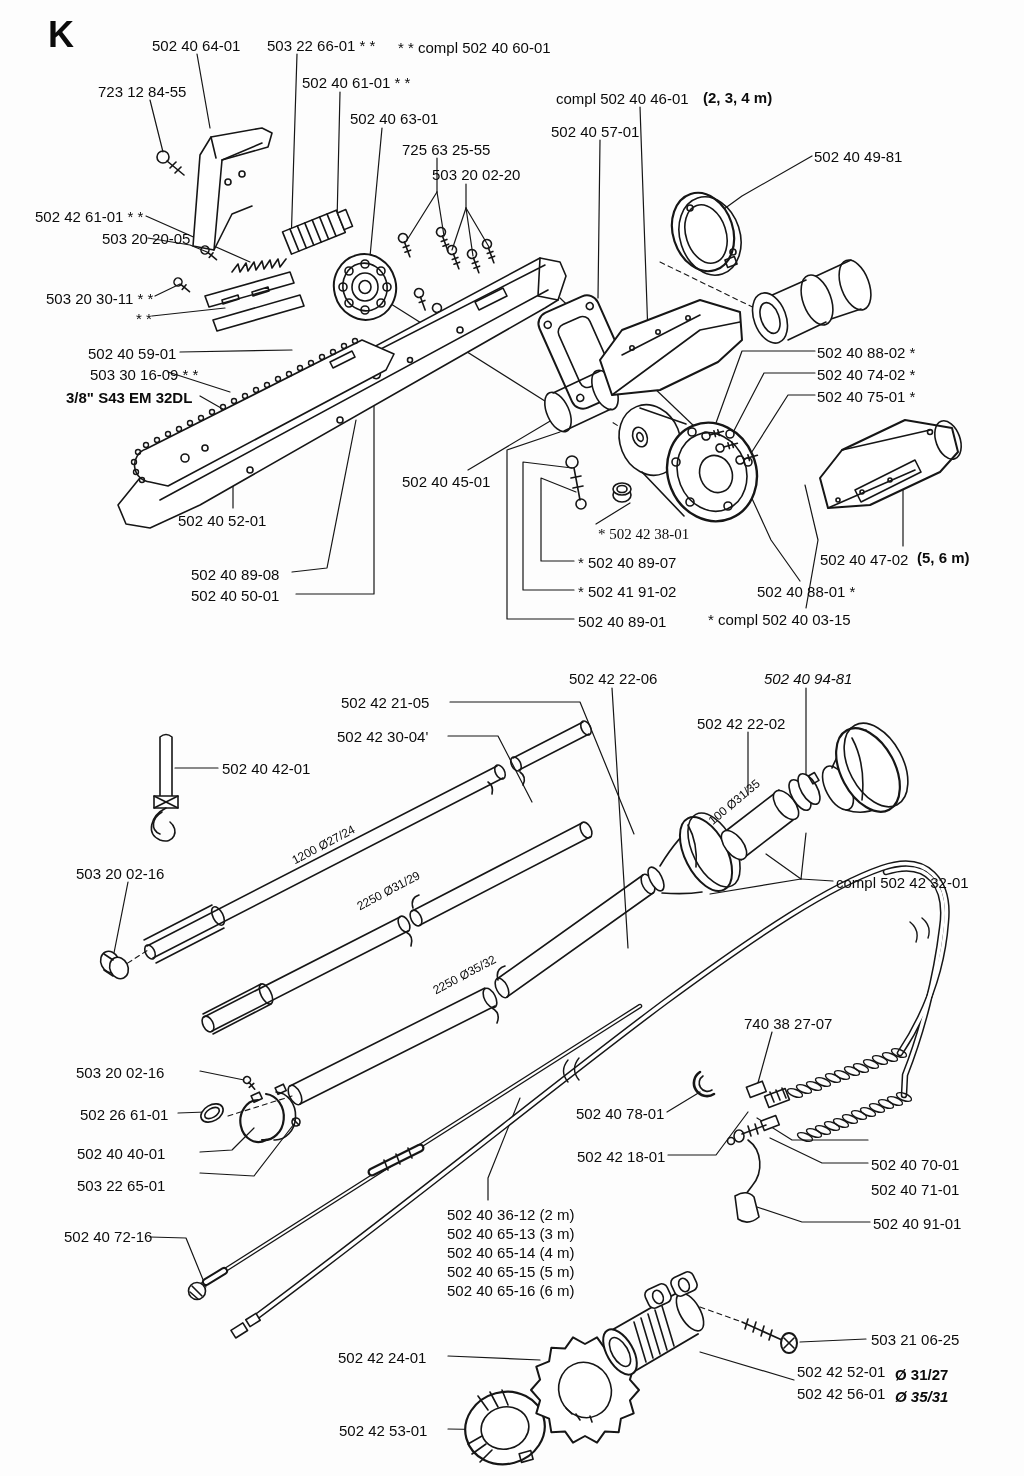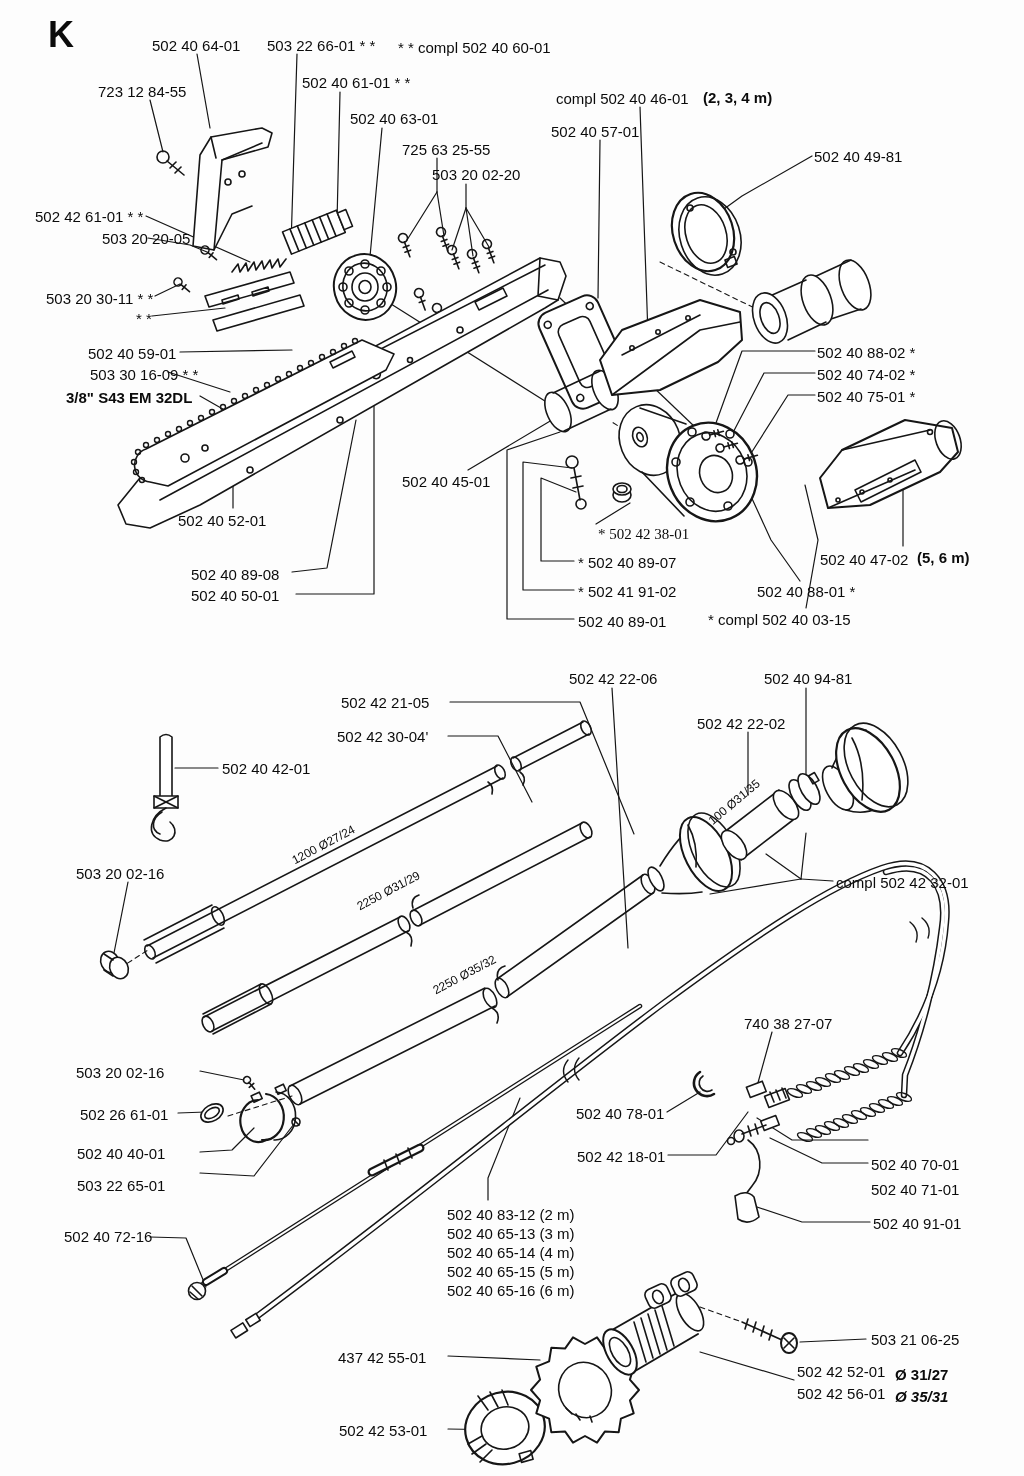--- a/index.html
+++ b/index.html
@@ -550,21 +550,21 @@
       <div class="lbl" style="left: 578px; top: 554px;">* 502 40 89-07</div>
       <div class="lbl" style="left: 578px; top: 583px;">* 502 41 91-02</div>
       <div class="lbl" style="left: 578px; top: 613px; text-align: right;">502 40 89-01</div>
       <div class="lbl" style="left: 191px; top: 566px;">502 40 89-08</div>
       <div class="lbl" style="left: 191px; top: 587px;">502 40 50-01</div>
       <div class="lbl" style="left: 820px; top: 551px;">502 40 47-02</div>
       <div class="lbl" style="left: 917px; top: 549px; font-weight: bold;">(5, 6 m)</div>
       <div class="lbl" style="left: 757px; top: 583px;">502 40 88-01 *</div>
       <div class="lbl" style="left: 708px; top: 611px;">* compl 502 40 03-15</div>
       <div class="lbl" style="left: 569px; top: 670px;">502 42 22-06</div>
-      <div class="lbl" style="left: 764px; top: 670px;">502 40 94-81</div>
+      <div class="lbl" style="left: 764px; top: 670px; font-style: italic;">502 40 94-81</div>
       <div class="lbl" style="left: 341px; top: 694px;">502 42 21-05</div>
       <div class="lbl" style="left: 697px; top: 715px;">502 42 22-02</div>
       <div class="lbl" style="left: 337px; top: 728px;">502 42 30-04'</div>
       <div class="lbl" style="left: 222px; top: 760px;">502 40 42-01</div>
       <div class="lbl" style="left: 76px; top: 865px;">503 20 02-16</div>
       <div class="lbl" style="left: 836px; top: 874px;">compl 502 42 32-01</div>
       <div class="lbl" style="left: 297px; top: 852px; font-size: 12px; transform: rotate(-28deg); transform-origin: left bottom;">1200 Ø27/24</div>
       <div class="lbl" style="left: 362px; top: 898px; font-size: 12px; transform: rotate(-28deg); transform-origin: left bottom;">2250 Ø31/29</div>
       <div class="lbl" style="left: 438px; top: 982px; font-size: 12px; transform: rotate(-28deg); transform-origin: left bottom;">2250 Ø35/32</div>
       <div class="lbl" style="left: 716px; top: 812px; font-size: 12px; transform: rotate(-40deg); transform-origin: left bottom;">100 Ø31/35</div>
@@ -572,26 +572,26 @@
       <div class="lbl" style="left: 576px; top: 1105px;">502 40 78-01</div>
       <div class="lbl" style="left: 577px; top: 1148px;">502 42 18-01</div>
       <div class="lbl" style="left: 871px; top: 1181px;">502 40 71-01</div>
       <div class="lbl" style="left: 871px; top: 1156px;">502 40 70-01</div>
       <div class="lbl" style="left: 873px; top: 1215px;">502 40 91-01</div>
       <div class="lbl" style="left: 76px; top: 1064px;">503 20 02-16</div>
       <div class="lbl" style="left: 80px; top: 1106px;">502 26 61-01</div>
       <div class="lbl" style="left: 77px; top: 1145px;">502 40 40-01</div>
       <div class="lbl" style="left: 77px; top: 1166px; margin-top: 11px;">503 22 65-01</div>
       <div class="lbl" style="left: 64px; top: 1228px;">502 40 72-16</div>
-      <div class="lbl" style="left: 447px; top: 1206px;">502 40 83-12  (2 m)</div>
+      <div class="lbl" style="left: 447px; top: 1206px;">502 40 36-12  (2 m)</div>
       <div class="lbl" style="left: 447px; top: 1225px;">502 40 65-13  (3 m)</div>
       <div class="lbl" style="left: 447px; top: 1244px;">502 40 65-14  (4 m)</div>
       <div class="lbl" style="left: 447px; top: 1263px;">502 40 65-15  (5 m)</div>
       <div class="lbl" style="left: 447px; top: 1282px;">502 40 65-16  (6 m)</div>
-      <div class="lbl" style="left: 338px; top: 1349px;">437 42 55-01</div>
+      <div class="lbl" style="left: 338px; top: 1349px;">502 42 24-01</div>
       <div class="lbl" style="left: 871px; top: 1331px;">503 21 06-25</div>
       <div class="lbl" style="left: 797px; top: 1363px;">502 42 52-01</div>
       <div class="lbl" style="left: 895px; top: 1366px; font-weight: bold;">Ø 31/27</div>
       <div class="lbl" style="left: 797px; top: 1385px;">502 42 56-01</div>
       <div class="lbl" style="left: 895px; top: 1388px; font-weight: bold; font-style: italic;">Ø 35/31</div>
       <div class="lbl" style="left: 339px; top: 1422px;">502 42 53-01</div>
     </div>
 </div>
 
 </body></html>

